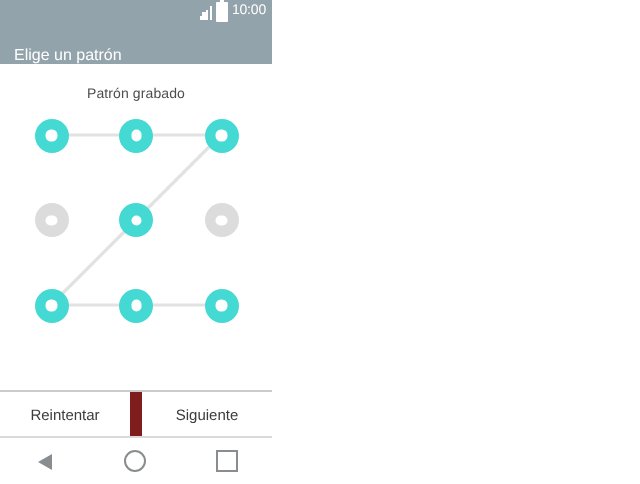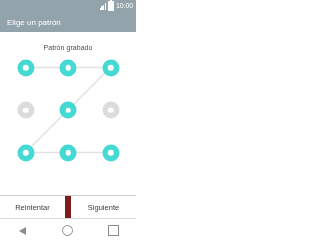--- a/index.html
+++ b/index.html
@@ -68,21 +68,21 @@
     font-size: 7px;
     line-height: 8px;
     letter-spacing: -0.1px;
   }
 
   
   .app-header {
     height: 20px;
     background: #93a3ab;
     display: flex;
-    align-items: center;
+    align-items: flex-end;
     padding-left: 7px;
     box-sizing: border-box;
   }
   .app-title {
     color: #ffffff;
     font-size: 8px;
     line-height: 9px;
   }
 
   

